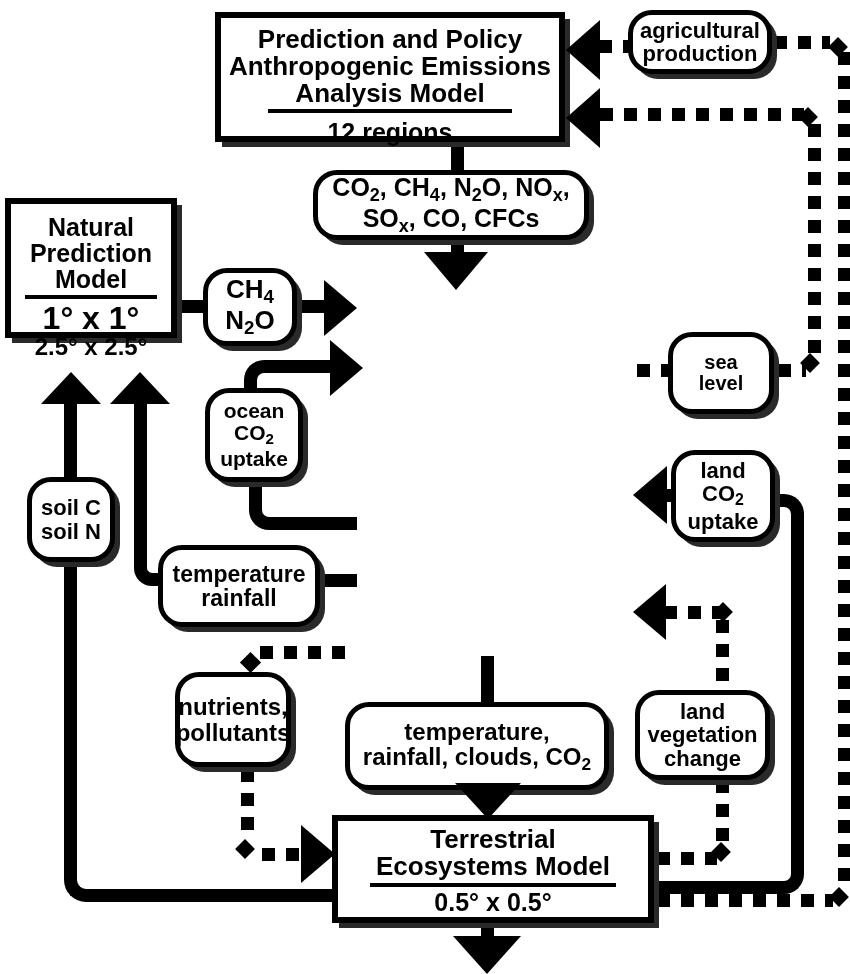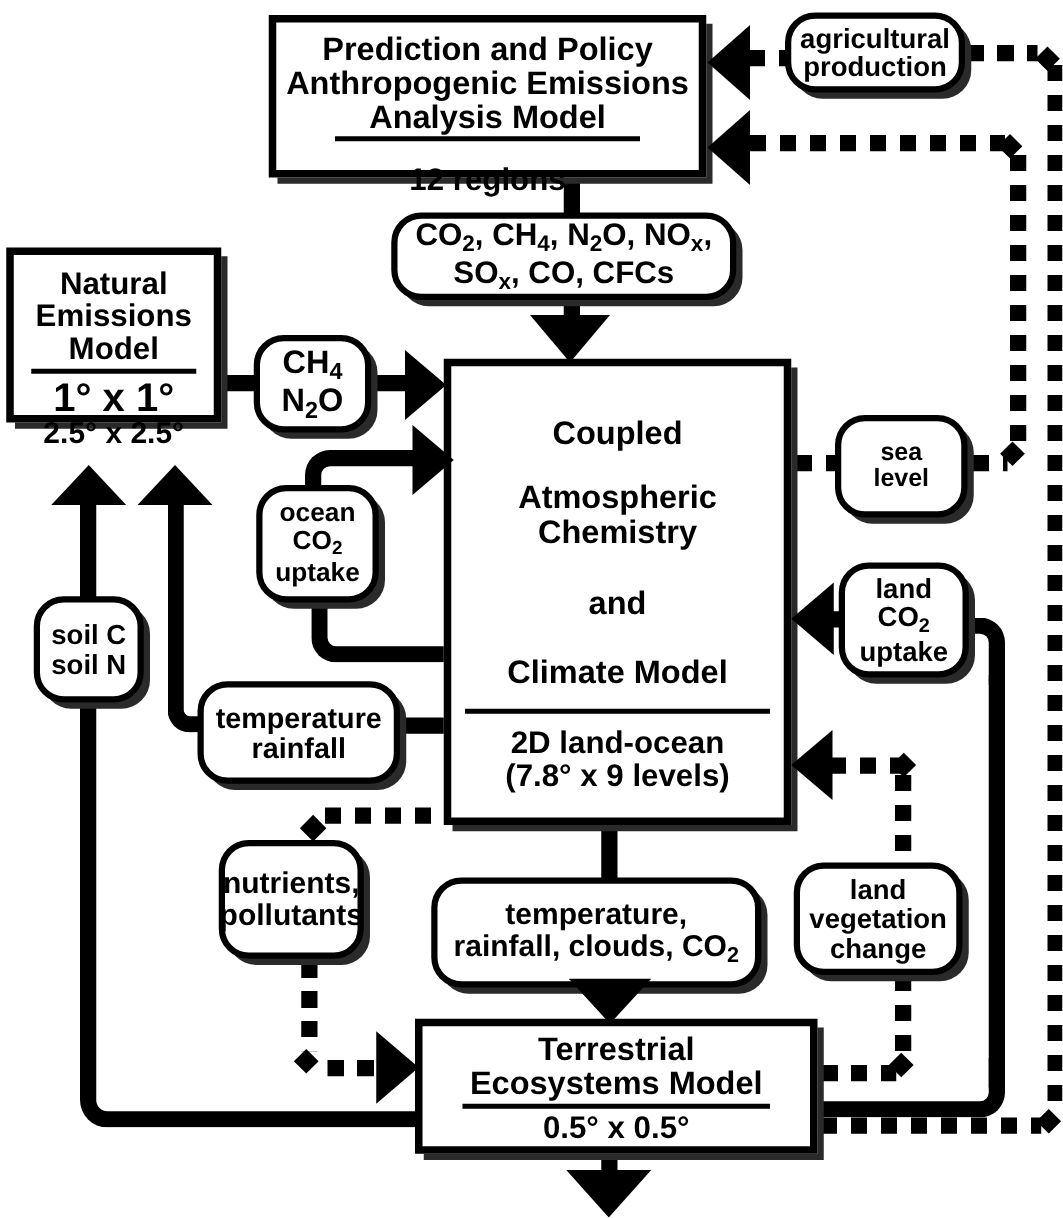--- a/index.html
+++ b/index.html
@@ -102,57 +102,47 @@
   <div class="dv" style="left:241px;top:769px;height:72px;"></div>
   <div class="diam" style="left:238px;top:842px;"></div>
   <div class="dh" style="left:262px;top:848px;width:42px;"></div>
   <div class="tri" style="left:301px;top:825px;border-top:29px solid transparent;border-bottom:29px solid transparent;border-left:34px solid var(--ink);"></div>
 
   <div class="rect" style="left:215px;top:12px;width:350px;height:130px;padding-top:8px;font-size:26px;line-height:1.04;">
     <div class="tl">Prediction and Policy</div>
     <div class="tl">Anthropogenic Emissions</div>
     <div class="tl">Analysis Model</div>
     <div class="rule" style="width:244px;margin-top:2px;"></div>
-    <div class="tl" style="font-size:25px;margin-top:18px;">12 regions</div>
+    <div class="tl" style="font-size:25px;margin-top:6px;">12 regions</div>
   </div>
 
   <div class="capsule" style="left:628px;top:10px;width:144px;height:64px;font-size:22px;">
     <div class="tl">agricultural</div>
     <div class="tl">production</div>
   </div>
 
   <div class="capsule" style="left:313px;top:170px;width:276px;height:70px;font-size:25px;">
     <div class="tl">CO<sub>2</sub>, CH<sub>4</sub>, N<sub>2</sub>O, NO<sub>x</sub>,</div>
     <div class="tl">SO<sub>x</sub>, CO, CFCs</div>
   </div>
 
   <div class="rect" style="left:5px;top:198px;width:172px;height:140px;padding-top:10px;font-size:25px;line-height:1.04;">
     <div class="tl">Natural</div>
-    <div class="tl">Emissions</div>
+    <div class="tl">Prediction</div>
     <div class="tl">Model</div>
     <div class="rule" style="width:132px;margin-top:3px;"></div>
     <div class="tl" style="font-size:32px;margin-top:3px;">1° x 1°</div>
     <div class="tl" style="font-size:24px;">2.5° x 2.5°</div>
   </div>
 
   <div class="capsule" style="left:203px;top:268px;width:94px;height:78px;font-size:26px;justify-content:center;">
     <div class="tl">CH<sub>4</sub></div>
     <div class="tl">N<sub>2</sub>O</div>
   </div>
 
-  <div class="rect" style="left:355px;top:287px;width:278px;height:373px;padding-top:40px;font-size:26px;">
-    <div class="tl">Coupled</div>
-    <div class="tl" style="margin-top:24px;">Atmospheric</div>
-    <div class="tl">Chemistry</div>
-    <div class="tl" style="margin-top:30px;">and</div>
-    <div class="tl" style="margin-top:28px;">Climate Model</div>
-    <div class="rule" style="width:244px;margin-top:16px;"></div>
-    <div class="tl" style="font-size:25px;margin-top:10px;">2D land-ocean</div>
-    <div class="tl" style="font-size:25px;">(7.8° x 9 levels)</div>
-  </div>
 
   <div class="capsule" style="left:668px;top:332px;width:106px;height:82px;font-size:20px;">
     <div class="tl">sea</div>
     <div class="tl">level</div>
   </div>
 
   <div class="capsule" style="left:205px;top:388px;width:98px;height:94px;font-size:21px;">
     <div class="tl">ocean</div>
     <div class="tl">CO<sub>2</sub></div>
     <div class="tl">uptake</div>

